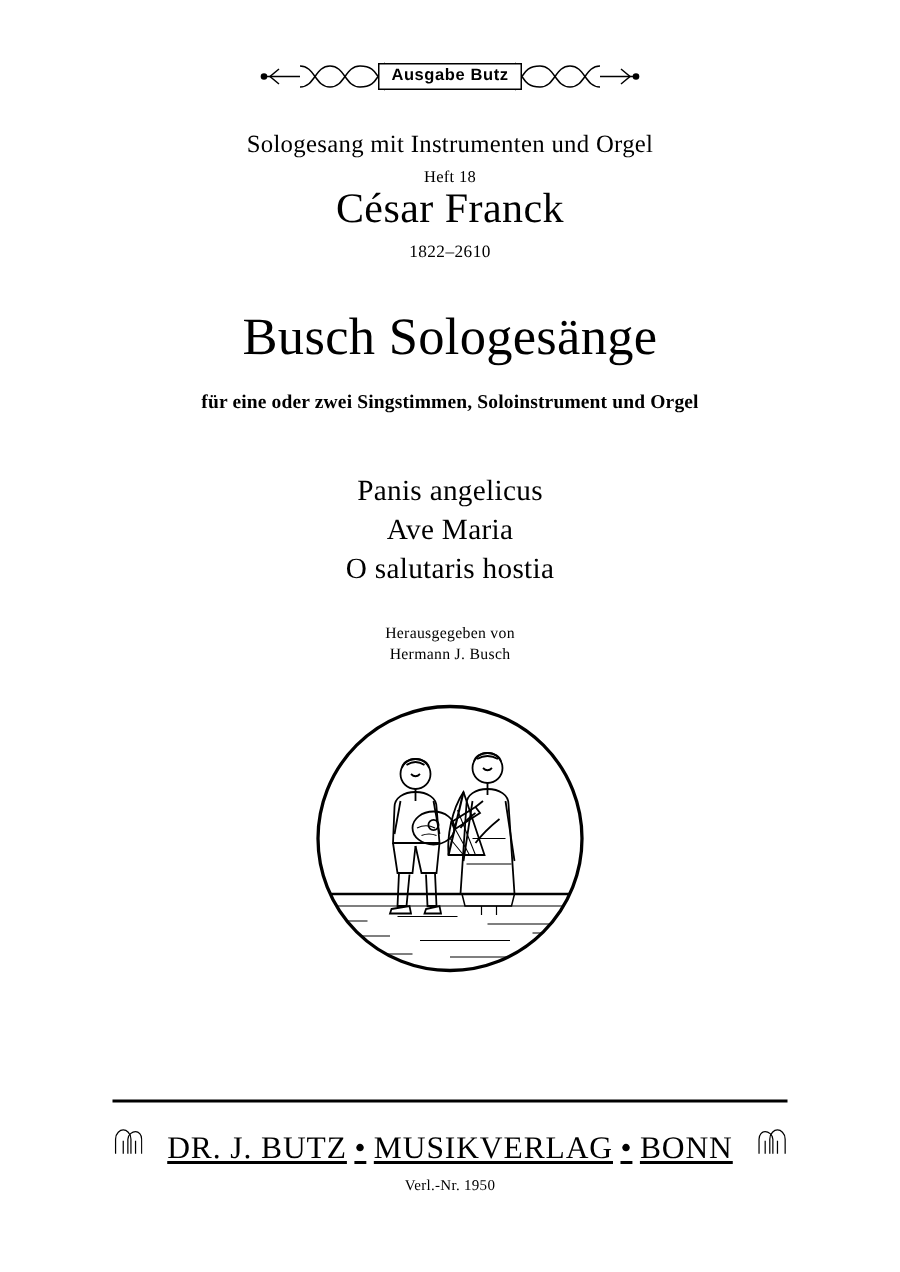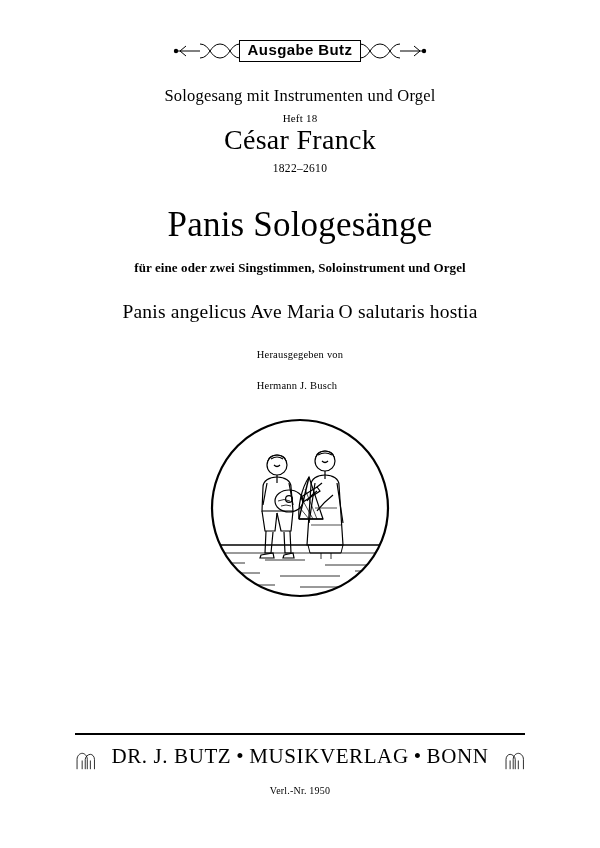--- a/index.html
+++ b/index.html
@@ -31,21 +31,21 @@
     height: 30px;
     position: relative;
     display: flex;
     align-items: center;
     justify-content: center;
   }
   .banner svg { position: absolute; left: 0; top: 0; }
   .banner-label {
     position: relative;
     font-family: "Liberation Sans", sans-serif;
-    font-size: 15px;
+    font-size: 11px;
     font-weight: bold;
     letter-spacing: 0.4px;
     color: #000;
     background: #fff;
     padding: 1px 8px 2px 8px;
     border: 1px solid #000;
     line-height: 1.1;
   }
 
   
@@ -79,37 +79,38 @@
   }
   .scoring {
     margin-top: 15px;
     font-size: 13px;
     letter-spacing: 0.1px;
     font-weight: bold;
   }
 
   
   .movements {
-    margin-top: 25px;
-    display: flex;
-    flex-direction: row;
+    margin-top: 41px;
+    display: flex;
+    flex-direction: column;
     align-items: center;
     gap: 4px;
   }
   .movement {
     font-size: 19.5px;
     letter-spacing: 0.2px;
   }
 
   
   .editor-block {
     margin-top: 26px;
     display: flex;
     flex-direction: column;
-    gap: 20px;
+    align-items: center;
+    gap: 3px;
   }
   .editor-line {
     font-size: 10.5px;
     letter-spacing: 0.2px;
   }
 
   
   .illustration {
     margin-top: 22px;
     width: 190px;
@@ -127,24 +128,25 @@
     align-items: center;
   }
   .footer-rule {
     width: 450px;
     height: 2px;
     background: #000;
     margin-bottom: 9px;
   }
   .footer-main {
     display: flex;
-    align-items: flex-start;
+    align-items: flex-end;
     justify-content: center;
     gap: 16px;
     width: 450px;
+    text-decoration: underline;
   }
   .footer-text {
     font-size: 21px;
     letter-spacing: 0.6px;
     white-space: nowrap;
   }
   .footer-text .dot { padding: 0 5px; }
   .plate {
     margin-top: 7px;
     font-size: 10px;
@@ -177,21 +179,21 @@
     </svg>
     <span class="banner-label">Ausgabe Butz</span>
   </div>
 
   <div class="series">Sologesang mit Instrumenten und Orgel</div>
   <div class="issue">Heft 18</div>
 
   <div class="composer">César Franck</div>
   <div class="lifespan">1822–2610</div>
 
-  <div class="work-title">Panis Sologesänge</div>
+  <div class="work-title">Busch Sologesänge</div>
   <div class="scoring">für eine oder zwei Singstimmen, Soloinstrument und Orgel</div>
 
   <div class="movements">
     <div class="movement">Panis angelicus</div>
     <div class="movement">Ave Maria</div>
     <div class="movement">O salutaris hostia</div>
   </div>
 
   <div class="editor-block">
     <div class="editor-line">Herausgegeben von</div>

